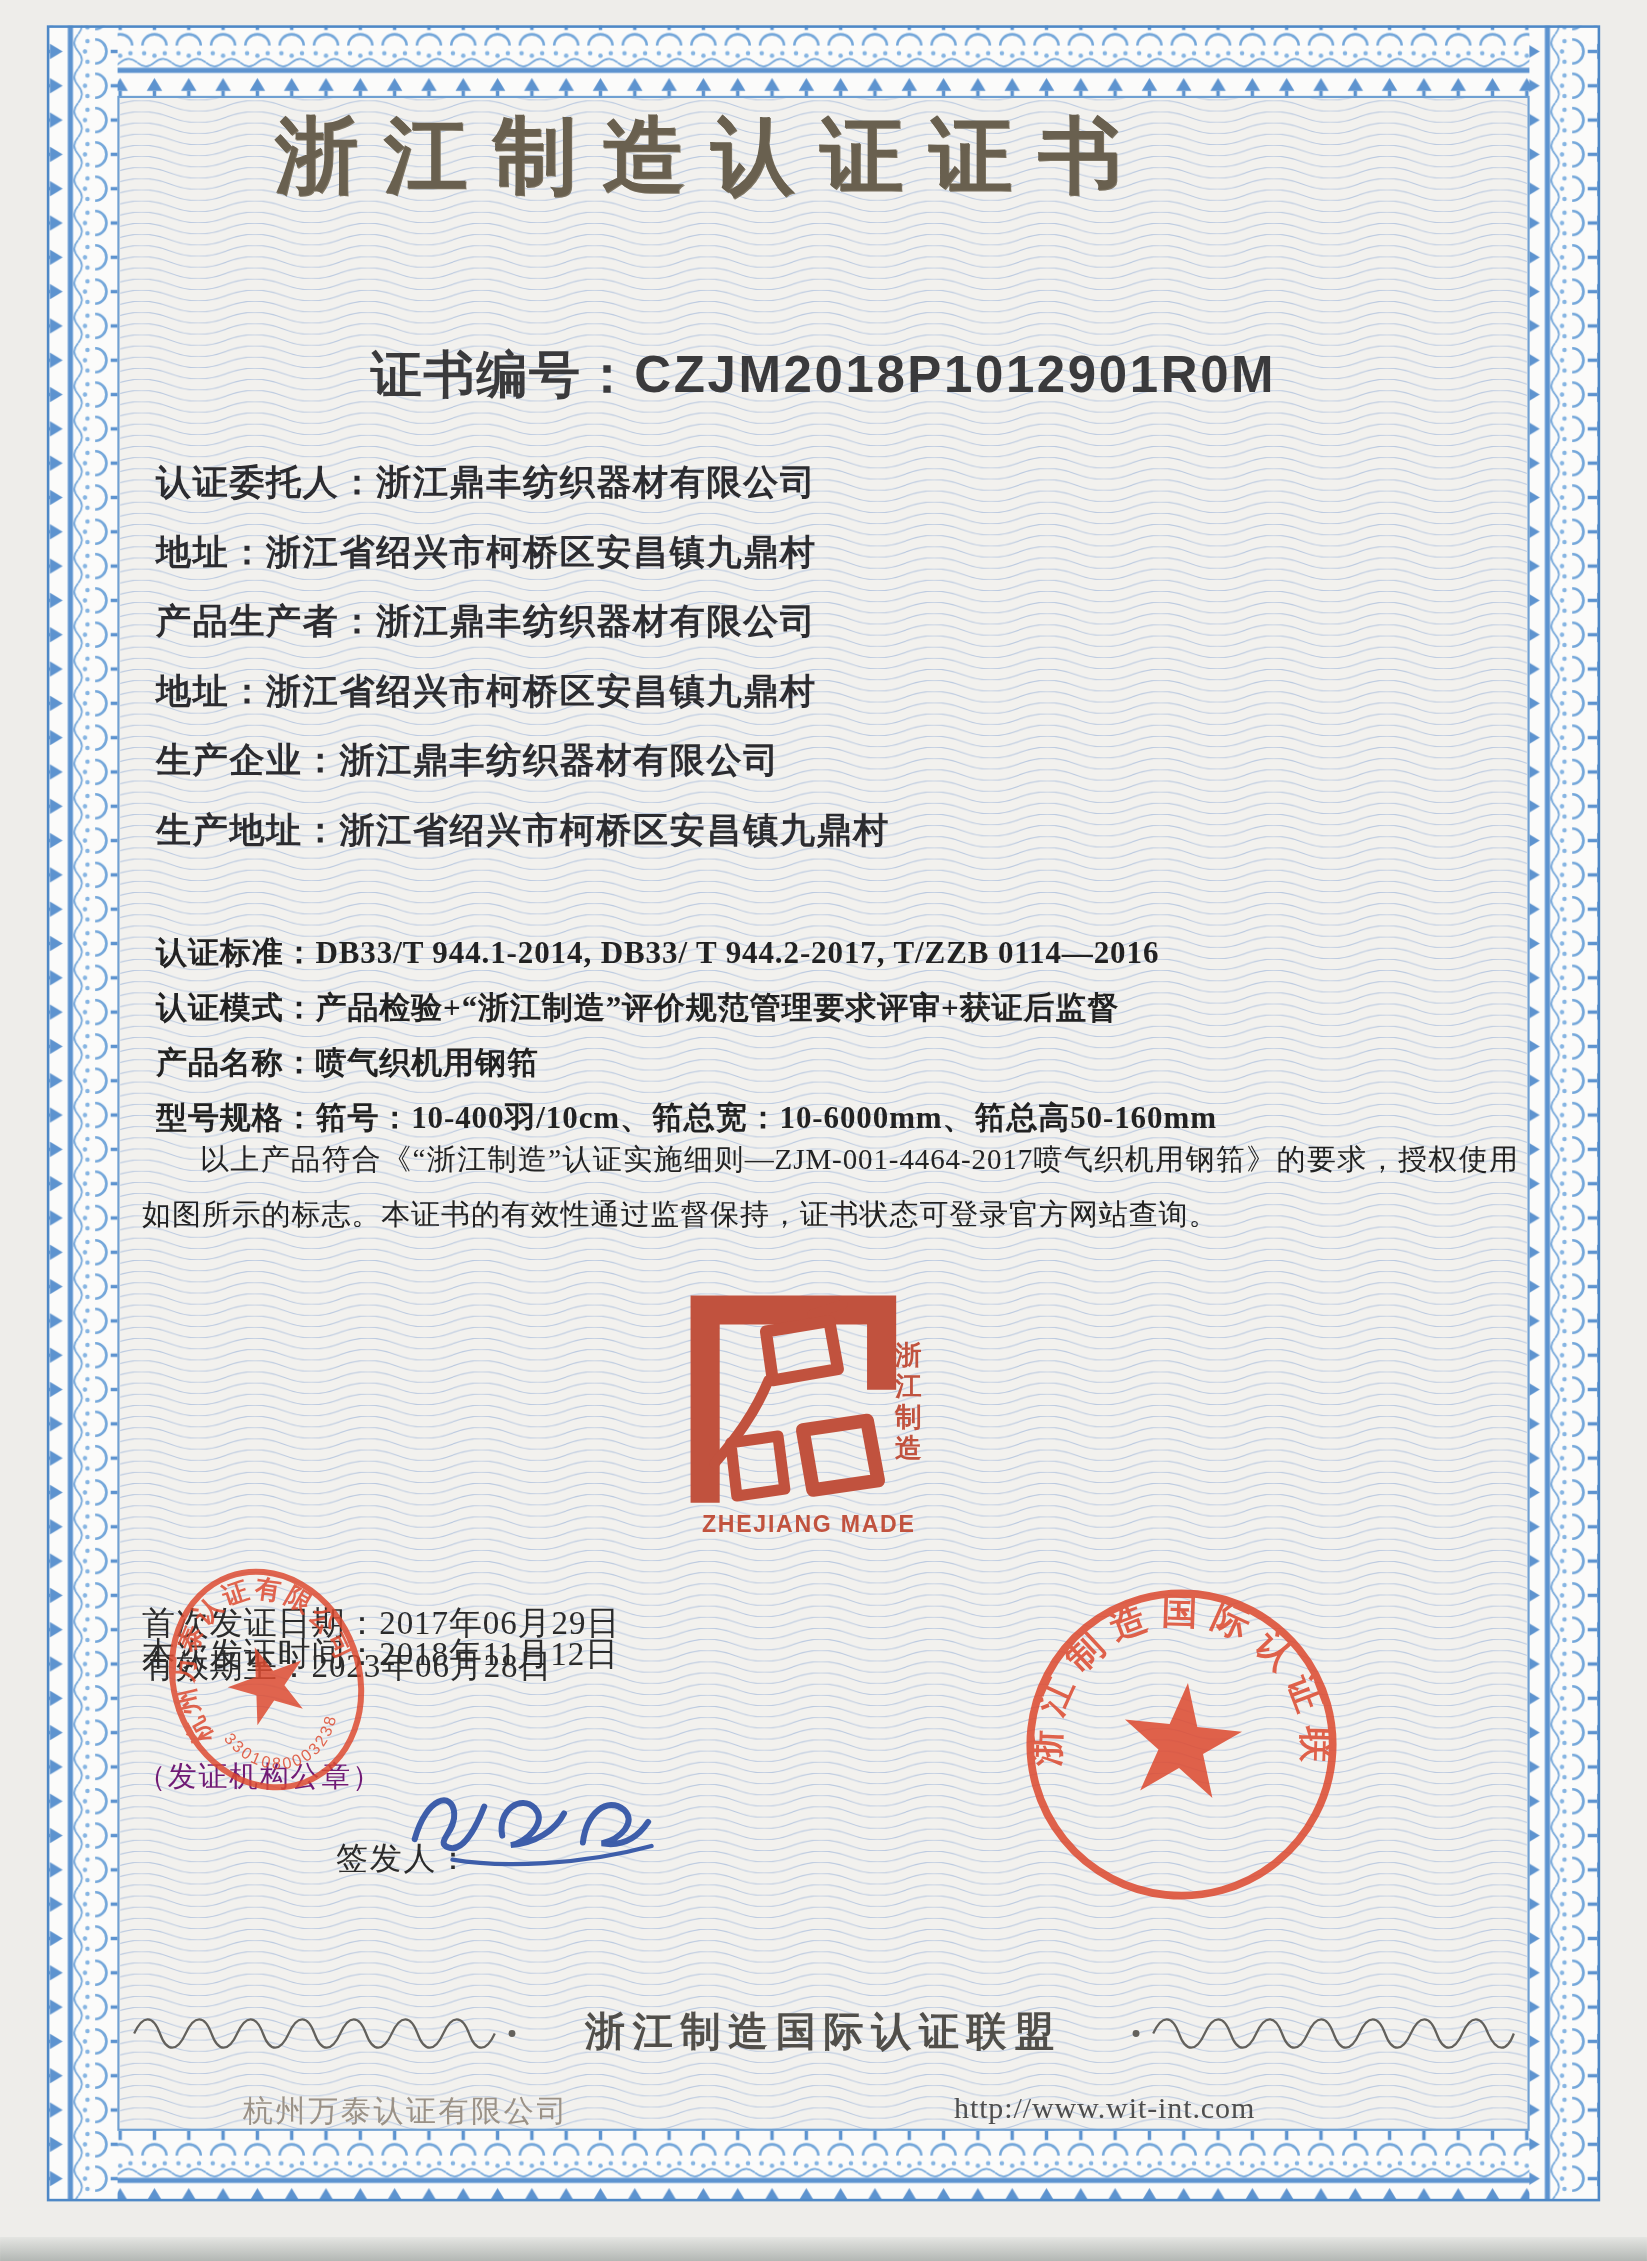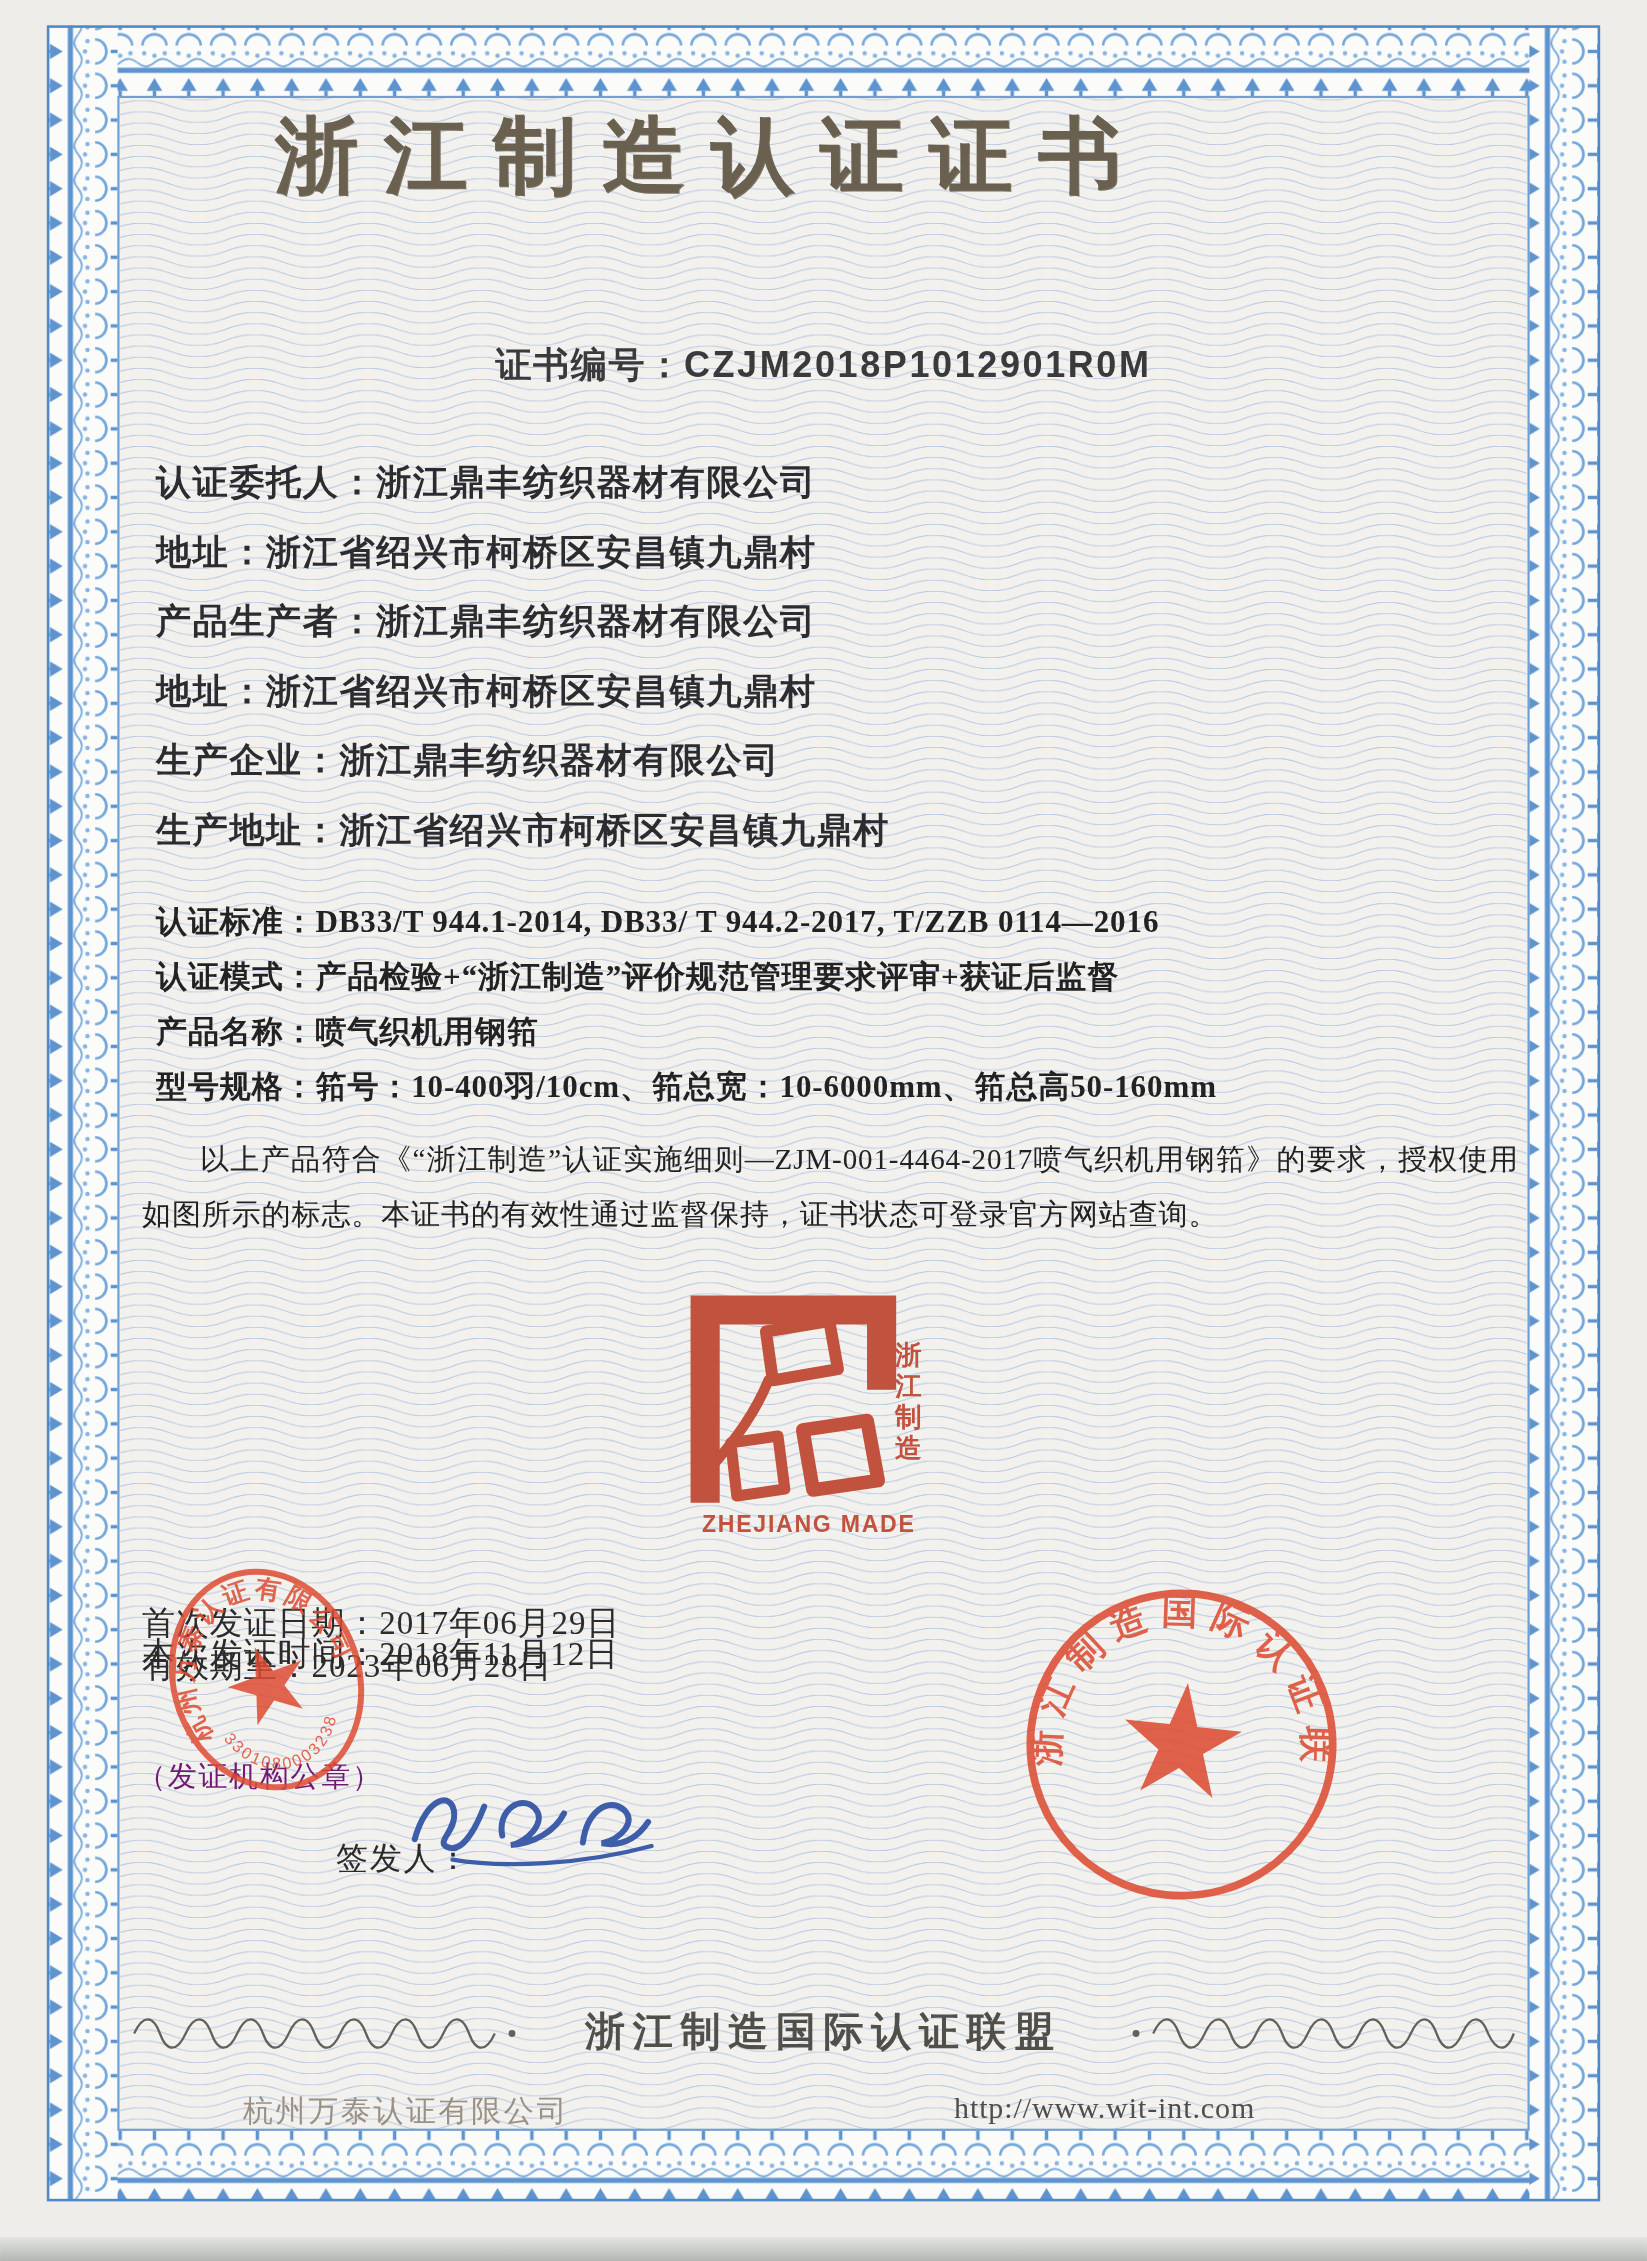--- a/index.html
+++ b/index.html
@@ -15,28 +15,28 @@
   .title{
     left:0;top:101px;width:1422px;text-align:center;
     font-size:83px;font-weight:700;letter-spacing:26px;
     color:#69604f;z-index:3;
     font-family:Liberation Mono, monospace;
     text-shadow:0.9px 0.9px 0 #7d7463;
   }
   
   .certno{
     left:0;top:341px;width:1647px;text-align:center;z-index:3;
-    font-size:36px;color:#3a3a3c;font-weight:700;letter-spacing:1.7px;
+    font-size:51px;color:#3a3a3c;font-weight:700;letter-spacing:1.7px;
   }
   .certno .num{font-family:"Liberation Sans","DejaVu Sans",sans-serif;font-weight:600;letter-spacing:2.6px;}
   
   .f-row{left:156px;z-index:3;font-size:35px;font-weight:700;letter-spacing:1.7px;color:#2c2c30;white-space:nowrap;}
   .f1{top:459px;} .f2{top:529px;} .f3{top:598px;} .f4{top:668px;} .f5{top:737px;} .f6{top:807px;}
   
-  .d-row{left:156px;z-index:3;font-size:31px;font-weight:600;letter-spacing:0.9px;color:#222;white-space:nowrap;}
+  .d-row{left:156px;z-index:3;font-size:31px;font-weight:600;letter-spacing:0.9px;color:#222;white-space:nowrap;margin-top:31px;}
   .d1{top:901px;} .d2{top:956px;} .d3{top:1011px;} .d4{top:1066px;}
   
   .statement{
     left:142px;top:1132px;width:1377px;z-index:3;
     font-size:29px;line-height:55px;text-align:justify;text-indent:2em;
     color:#222;letter-spacing:0.9px;
   }
   
   .t-row{left:142px;z-index:3;font-size:33px;letter-spacing:0.9px;color:#2b2b2b;white-space:nowrap;}
   .t1{top:1577px;margin-top:24px;} .t2{top:1632px;} .t3{top:1644px;}

